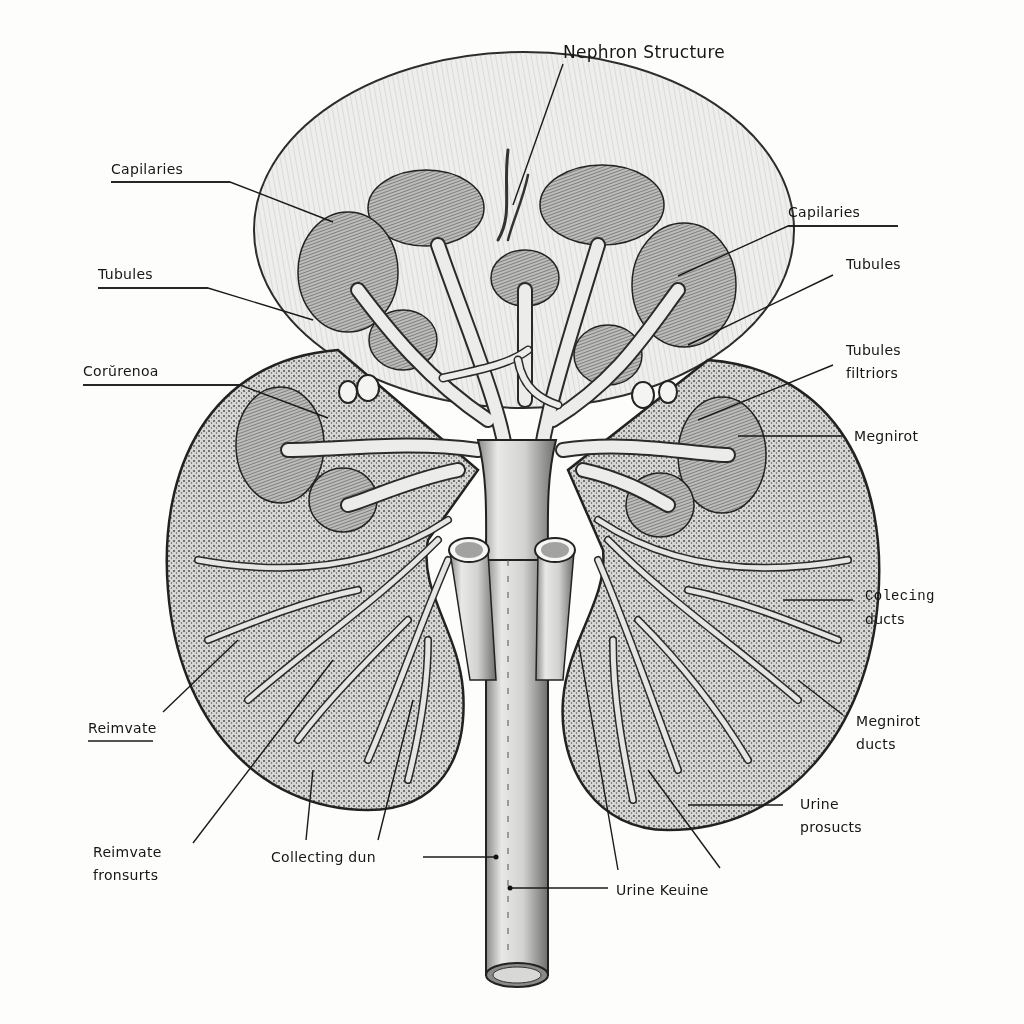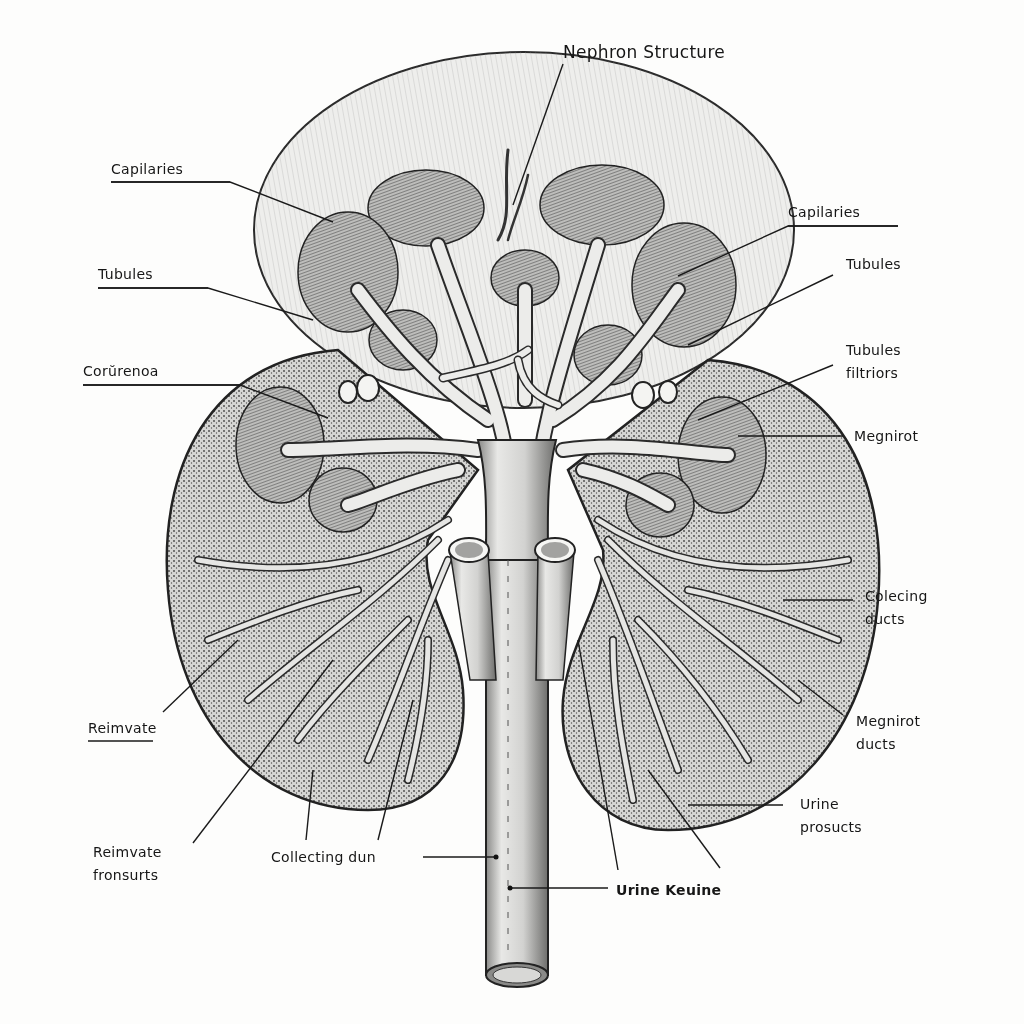--- a/index.html
+++ b/index.html
@@ -202,23 +202,23 @@
   <div class="label" style="left:75px; top:359px;">Corŭrenoa</div>
   <div class="label" style="left:80px; top:716px;">Reimvate</div>
   <div class="label" style="left:85px; top:840px;">Reimvate</div>
   <div class="label" style="left:85px; top:863px;">fronsurts</div>
 
   <div class="label" style="left:780px; top:200px;">Capilaries</div>
   <div class="label" style="left:838px; top:252px;">Tubules</div>
   <div class="label" style="left:838px; top:338px;">Tubules</div>
   <div class="label" style="left:838px; top:361px;">filtriors</div>
   <div class="label" style="left:846px; top:424px;">Megnirot</div>
-  <div class="label" style="left:857px; top:584px;">Colecing</div>
+  <div class="label" style="left:857px; top:584px;font-family:Liberation Mono, monospace;">Colecing</div>
   <div class="label" style="left:857px; top:607px;">ducts</div>
   <div class="label" style="left:848px; top:709px;">Megnirot</div>
   <div class="label" style="left:848px; top:732px;">ducts</div>
   <div class="label" style="left:792px; top:792px;">Urine</div>
   <div class="label" style="left:792px; top:815px;text-align:right;">prosucts</div>
 
   <div class="label" style="left:263px; top:845px;">Collecting dun</div>
-  <div class="label" style="left:608px; top:878px;font-weight:bold;">Urine Keuine</div>
+  <div class="label" style="left:608px; top:878px;">Urine Keuine</div>
 
 </div>
 
 </body></html>

